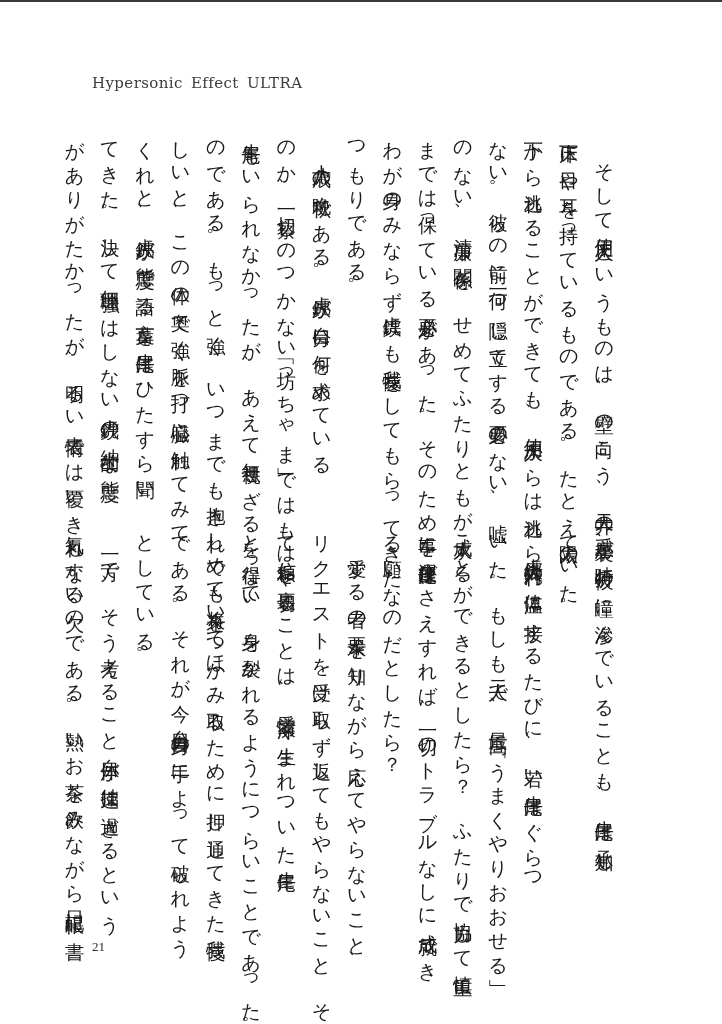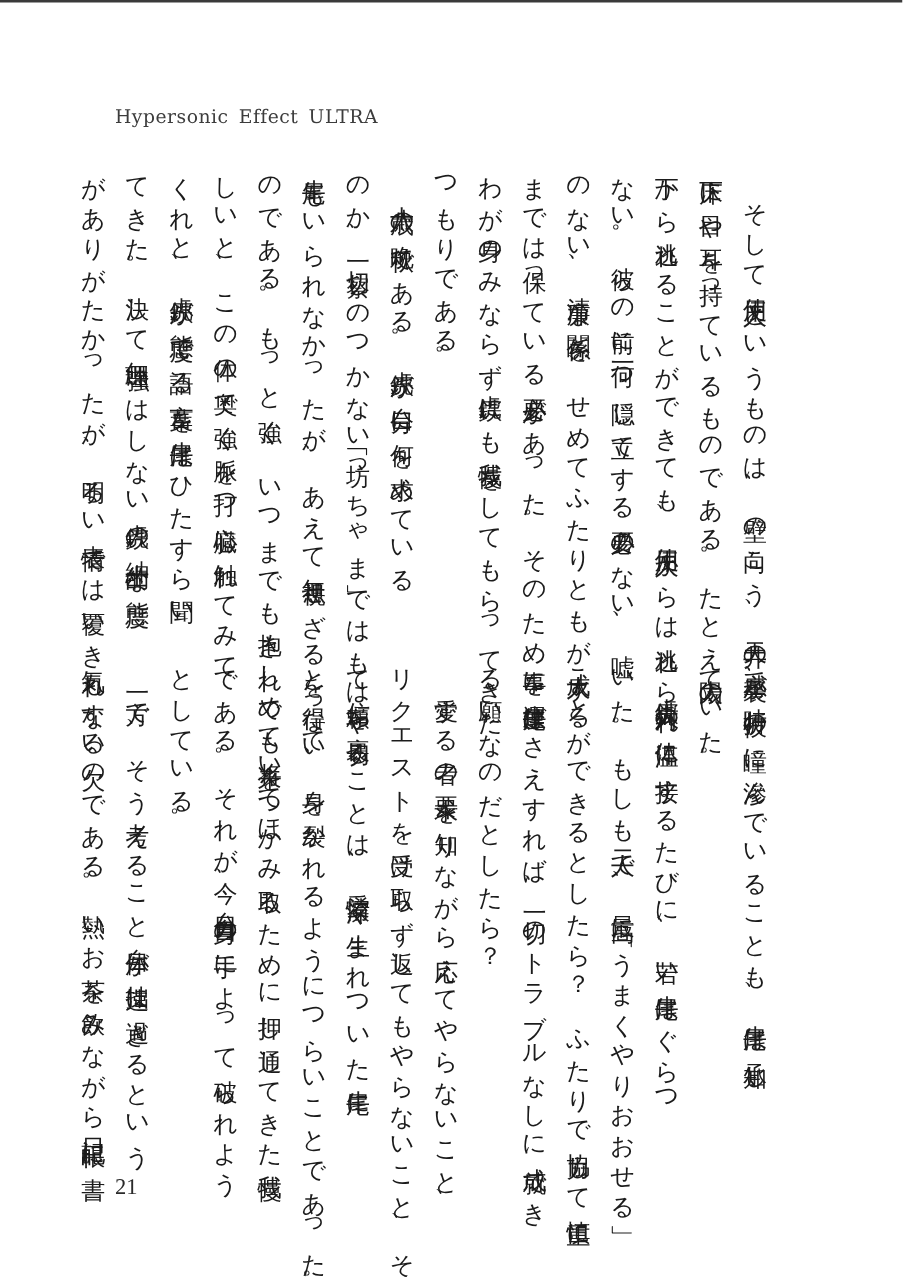--- a/index.html
+++ b/index.html
@@ -2,25 +2,25 @@
 <html><head>
 <meta charset="utf-8">
 <style>
   html, body { margin: 0; padding: 0; }
   body {
     width: 722px; height: 1024px; background: #ffffff; position: relative; overflow: hidden;
     font-family: "DejaVu Serif", "Liberation Serif", serif; color: #1a1a1a;
   }
   .top-border { position: absolute; left: 0; top: 0; width: 722px; height: 2px; background: #3a3a3a; }
   .running-header {
-    position: absolute; left: 92px; top: 84px; font-size: 15px; letter-spacing: 0.4px;
+    position: absolute; left: 92px; top: 74px; font-size: 15px; letter-spacing: 0.4px;
     color: #3c3c3c; font-family: "DejaVu Serif", "Liberation Serif", serif; word-spacing: 3px;
   }
   .page-number {
-    position: absolute; left: 92px; top: 939px; font-size: 18px; color: #2a2a2a;
+    position: absolute; left: 92px; top: 939px; font-size: 13px; color: #2a2a2a;
     font-family: "Liberation Serif", "DejaVu Serif", serif;
   }
   .block {
     position: absolute; right: 100px; width: 506px; height: 372px;
     writing-mode: vertical-rl; -webkit-writing-mode: vertical-rl;
     font-size: 19.2px; line-height: 35.3px; letter-spacing: 2.5px;
     font-family: "DejaVu Serif", "Liberation Serif", serif; color: #1b1b1b;
     text-orientation: mixed;
   }
   .block-upper { top: 128px; }

